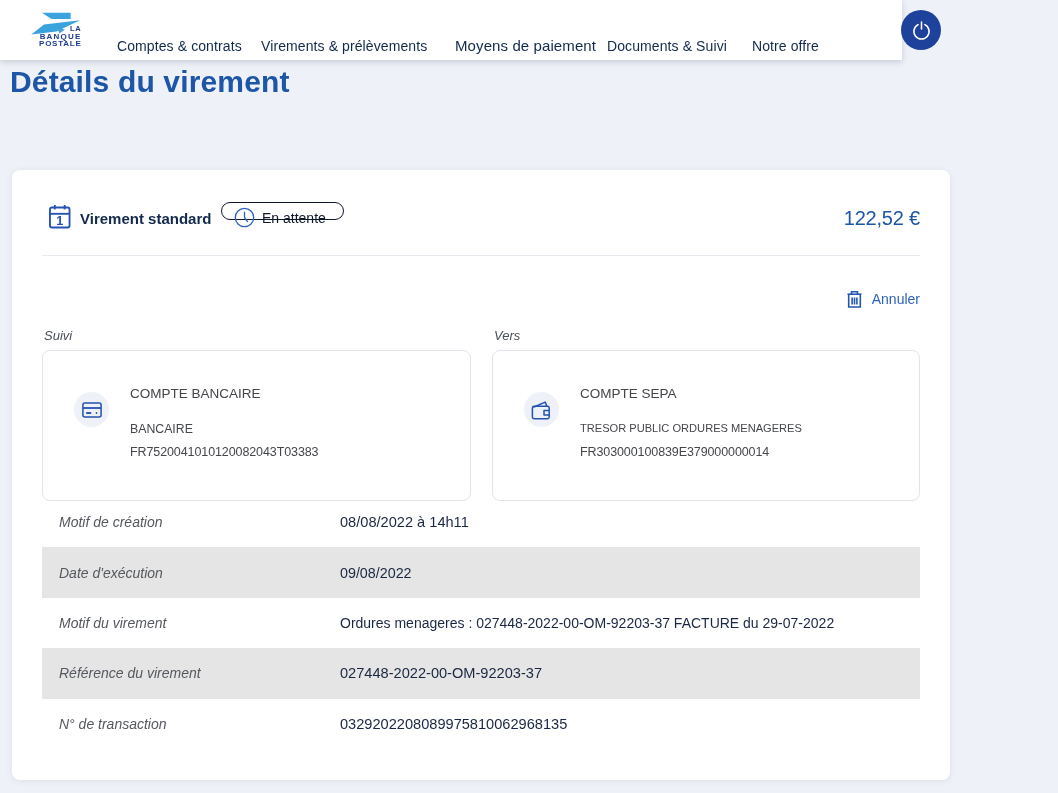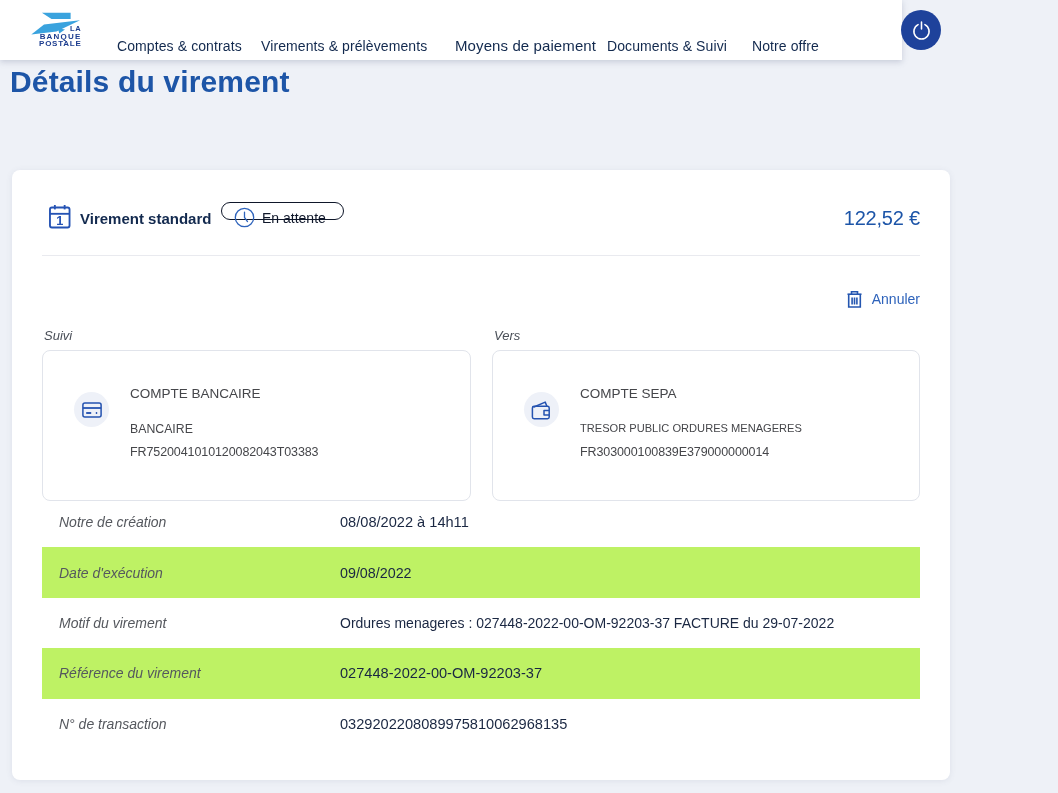--- a/index.html
+++ b/index.html
@@ -71,21 +71,21 @@
   .acct .circ {
     position:absolute; left:31px; top:41px; width:35px; height:35px;
     border-radius:50%; background:#eef1f8;
     display:flex; align-items:center; justify-content:center;
   }
   .acct .t1 { position:absolute; left:87px; top:35px; font-size:13.5px; color:#45464a; white-space:nowrap; }
   .acct .t2 { position:absolute; left:87px; top:54px; font-size:12.5px; color:#45464a; letter-spacing:-0.1px; white-space:nowrap;margin-top:40px; }
   .acct .t3 { position:absolute; left:87px; top:71px; font-size:12.3px; color:#45464a; white-space:nowrap; }
   .tbl { position:absolute; left:30px; top:327px; width:878px; }
   .trow { position:relative; width:878px; height:50.4px; }
-  .trow.alt { background:#bef264; }
+  .trow.alt { background:#e5e5e5; }
   .trow .lab {
     position:absolute; left:17px; top:50%; transform:translateY(-50%);
     font-style:italic; font-size:14px; color:#55585e; white-space:nowrap;
   }
   .trow .val {
     position:absolute; left:298px; top:50%; transform:translateY(-50%);
     font-size:14px; color:#1a2742; white-space:nowrap;
   }
 </style>
 </head>
@@ -175,21 +175,21 @@
           <path d="M18.2 10.6 H13 V14.9 H18.2"></path>
         </svg>
       </div>
       <span class="t1">COMPTE SEPA</span>
       <span class="t2">FR303000100839E379000000014</span>
       <span class="t3" style="font-size:11.1px">TRESOR PUBLIC ORDURES MENAGERES</span>
     </div>
 
     <div class="tbl">
       <div class="trow">
-        <span class="lab">Notre de création</span>
+        <span class="lab">Motif de création</span>
         <span class="val" style="font-size:14.6px">08/08/2022 à 14h11</span>
       </div>
       <div class="trow alt">
         <span class="lab">Date d'exécution</span>
         <span class="val" style="font-size:14.3px">09/08/2022</span>
       </div>
       <div class="trow">
         <span class="lab">Motif du virement</span>
         <span class="val">Ordures menageres : 027448-2022-00-OM-92203-37 FACTURE du 29-07-2022</span>
       </div>

